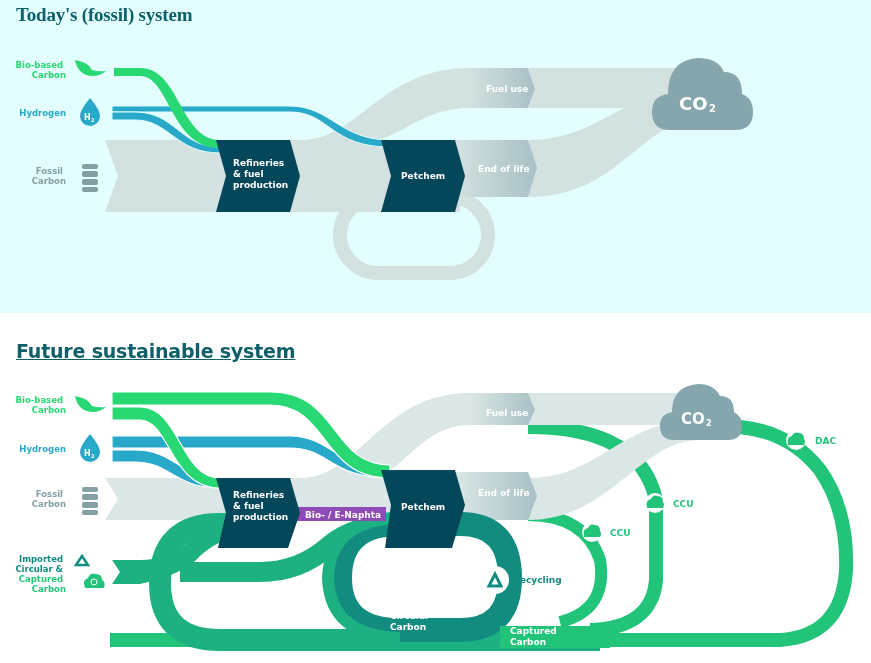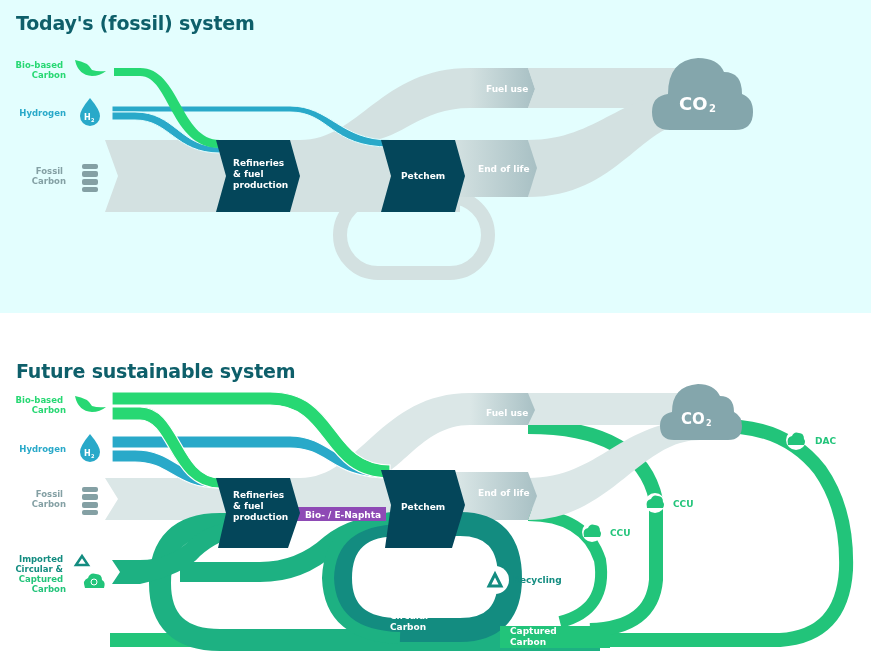--- a/index.html
+++ b/index.html
@@ -7,22 +7,22 @@
   .section-bg { position:absolute; left:0; top:0; width:871px; height:313px; background:#e3fefe; }
   .title { position:absolute; left:16px; font-family:"DejaVu Sans", sans-serif; font-weight:bold; font-size:19px; color:#0e5f6a; letter-spacing:-0.2px; }
   svg.diagram { position:absolute; left:0; }
   .lbl { font-family:"DejaVu Sans", sans-serif; font-weight:bold; }
 </style>
 </head>
 <body>
 
 <div class="section-bg"></div>
 
-<div class="title" style="top:12px;">Today's (fossil) system</div>
-<div class="title" style="top:360px;">Future sustainable system</div>
+<div class="title" style="top:4px;font-family:Liberation Serif, serif;">Today's (fossil) system</div>
+<div class="title" style="top:340px;text-decoration:underline;">Future sustainable system</div>
 
 <svg class="diagram" style="top:0" width="871" height="313" viewBox="0 0 871 313">
   <defs>
     <linearGradient id="gOut1" x1="0" x2="1" y1="0" y2="0">
       <stop offset="0" stop-color="#d3e1e1"></stop>
         <stop offset="1" stop-color="#a8c0c4"></stop>
     </linearGradient>
   </defs>
 
   <path d="M 380 197 L 450 197 A 38 38 0 0 1 450 273 L 378 273 A 38 38 0 0 1 378 197 Z" fill="none" stroke="#d3e1e1" stroke-width="14"></path>

